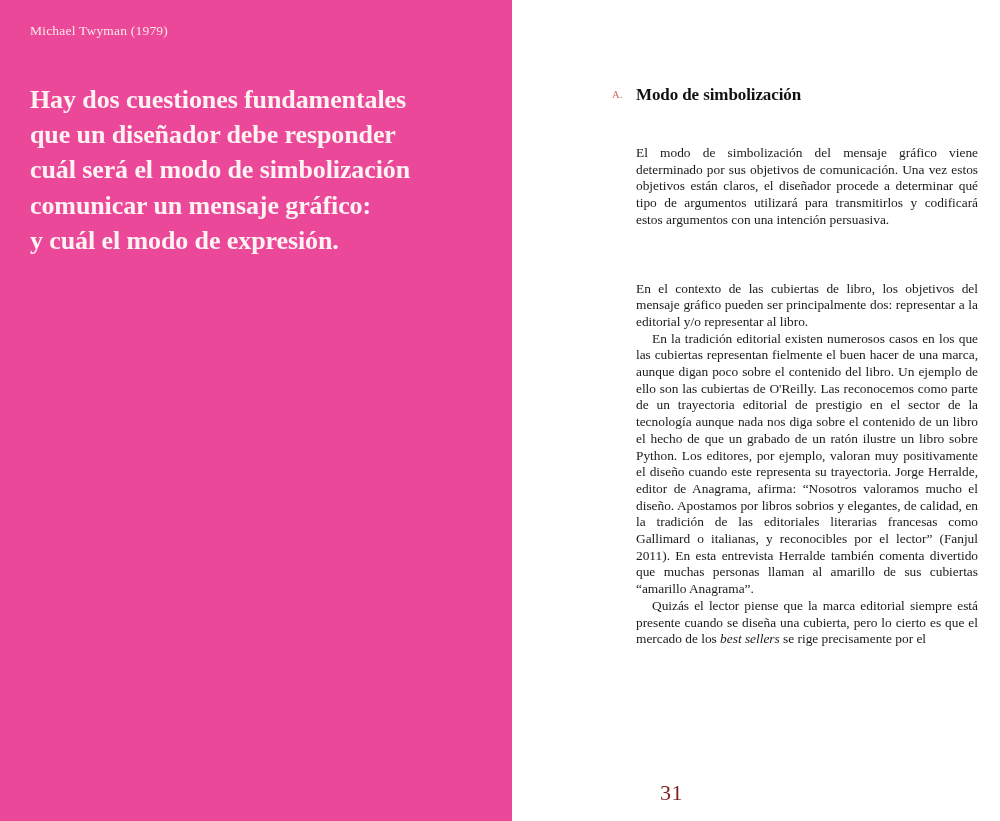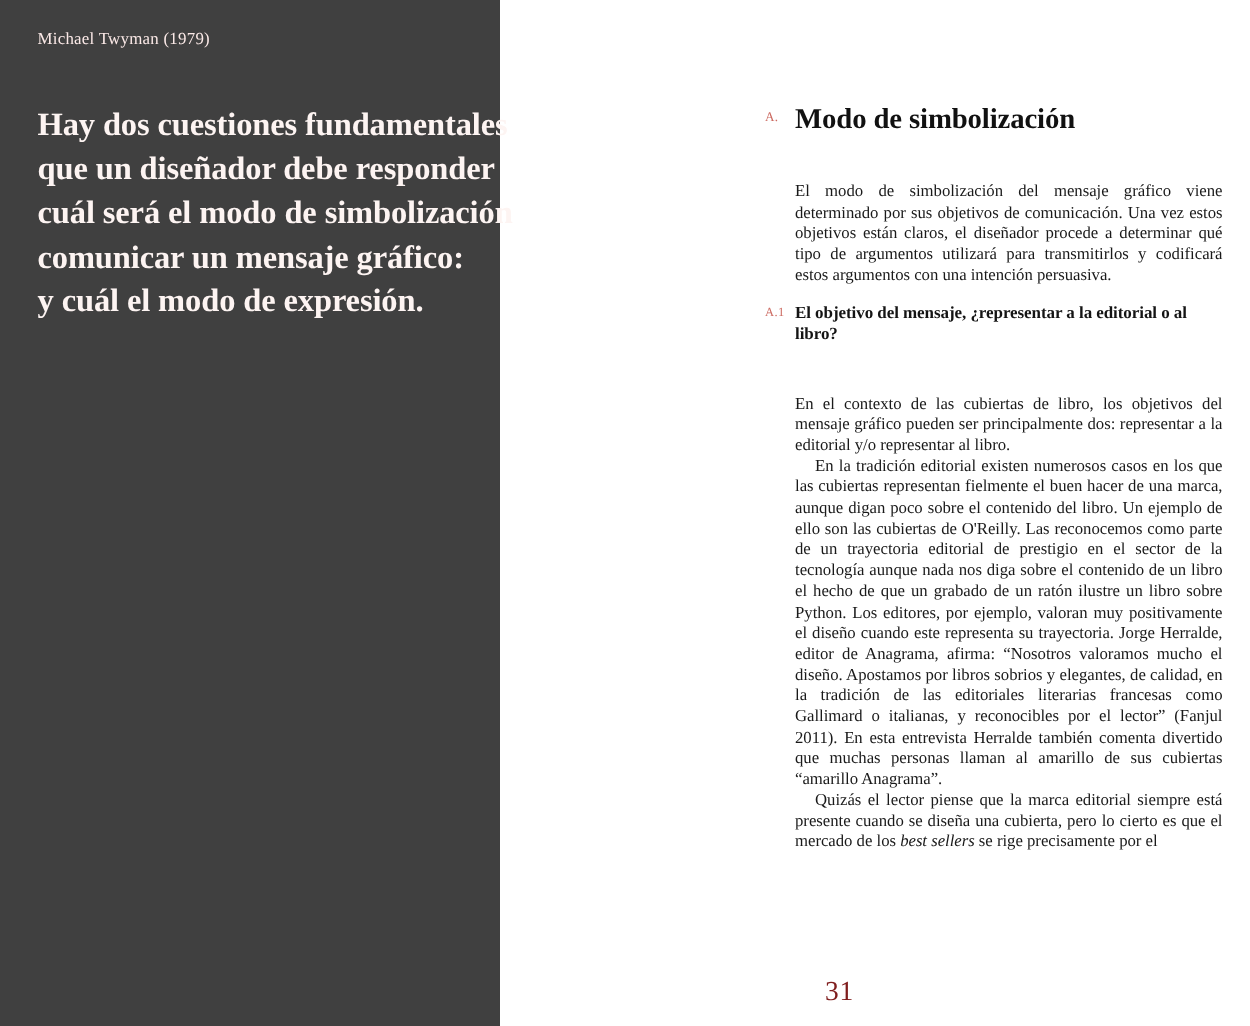--- a/index.html
+++ b/index.html
@@ -20,23 +20,23 @@
     width: 1000px;
     height: 821px;
     background: #ffffff;
   }
 
   
   .quote-panel {
     position: absolute;
     left: 0;
     top: 0;
-    width: 400px;
+    width: 512px;
     height: 821px;
-    background: #404040;
+    background: #ec4899;
     box-sizing: border-box;
   }
 
   .attribution {
     position: absolute;
     left: 30px;
     top: 22px;
     font-family: "Liberation Serif", serif;
     font-size: 13.5px;
     line-height: 17px;
@@ -91,21 +91,21 @@
   }
   .sec-marker.sub {
     top: 3px;
     font-size: 10px;
   }
 
   h2.sec-title {
     margin: 0;
     font-family: "Liberation Serif", serif;
     font-weight: bold;
-    font-size: 23px;
+    font-size: 17px;
     line-height: 21px;
     color: #111111;
     letter-spacing: -0.1px;
   }
 
   h3.sub-title {
     margin: 0;
     font-family: "Liberation Serif", serif;
     font-weight: bold;
     font-size: 13.6px;
@@ -177,24 +177,20 @@
         <h2 class="sec-title">Modo de simbolización</h2>
       </div>
       <div class="body-block">
         <p class="body">El modo de simbolización del mensaje gráfico viene determinado por sus objetivos de comunicación. Una vez estos objetivos están claros, el diseñador procede a determinar qué tipo de argumentos utilizará para transmitirlos y codificará estos argumentos con una intención persuasiva.</p>
       </div>
     </div>
 
     <div class="gap-sub"></div>
 
     <div class="section">
-      <div class="heading-row">
-        <span class="sec-marker sub">A.1</span>
-        <h3 class="sub-title">El objetivo del mensaje, ¿representar a la editorial o al libro?</h3>
-      </div>
       <div class="body-block">
         <p class="body">En el contexto de las cubiertas de libro, los objetivos del mensaje gráfico pueden ser principalmente dos: representar a la editorial y/o representar al libro.</p>
         <p class="body indent">En la tradición editorial existen numerosos casos en los que las cubiertas representan fielmente el buen hacer de una marca, aunque digan poco sobre el contenido del libro. Un ejemplo de ello son las cubiertas de O'Reilly. Las reconocemos como parte de un trayectoria editorial de prestigio en el sector de la tecnología aunque nada nos diga sobre el contenido de un libro el hecho de que un grabado de un ratón ilustre un libro sobre Python. Los editores, por ejemplo, valoran muy positivamente el diseño cuando este representa su trayectoria. Jorge Herralde, editor de Anagrama, afirma: “Nosotros valoramos mucho el diseño. Apostamos por libros sobrios y elegantes, de calidad, en la tradición de las editoriales literarias francesas como Gallimard o italianas, y reconocibles por el lector” (Fanjul 2011). En esta entrevista Herralde también comenta divertido que muchas personas llaman al amarillo de sus cubiertas “amarillo Anagrama”.</p>
         <p class="body indent"><span>Quizás el lector piense que la marca editorial siempre está presente cuando se diseña una cubierta, pero lo cierto es que el mercado de los </span><em>best sellers</em><span> se rige precisamente por el</span></p>
       </div>
     </div>
 
   </div>
 
   <div class="folio">31</div>

